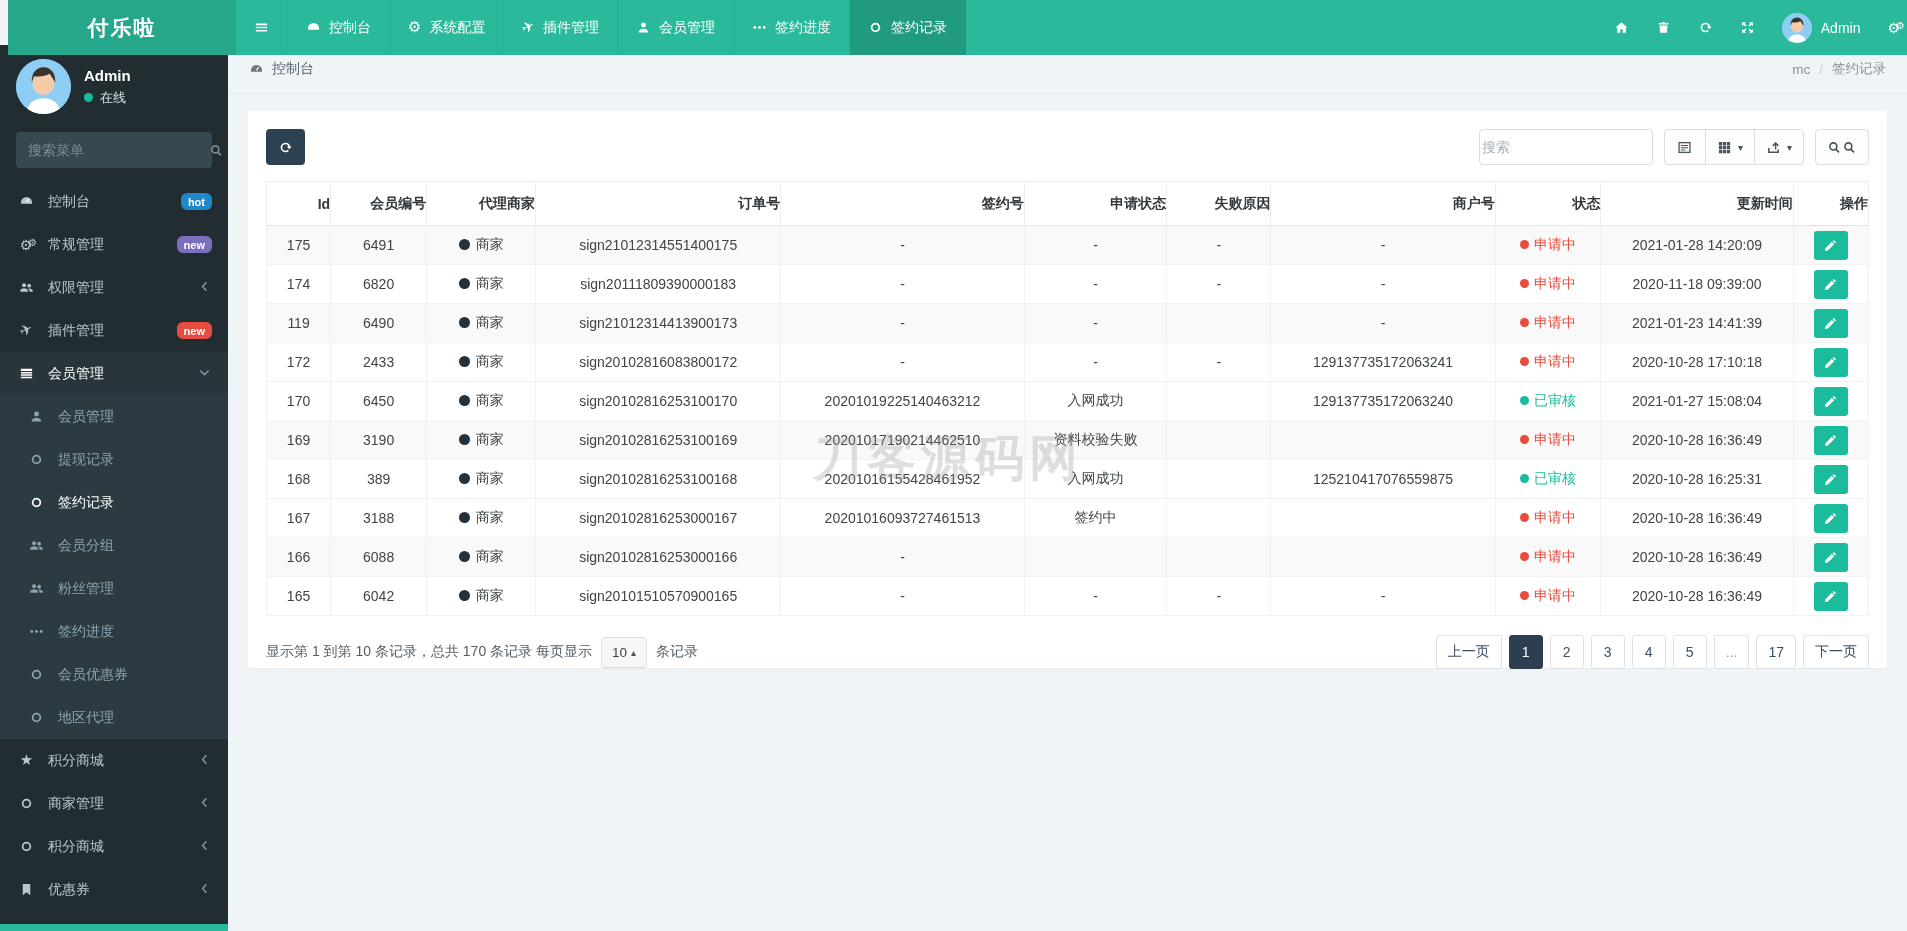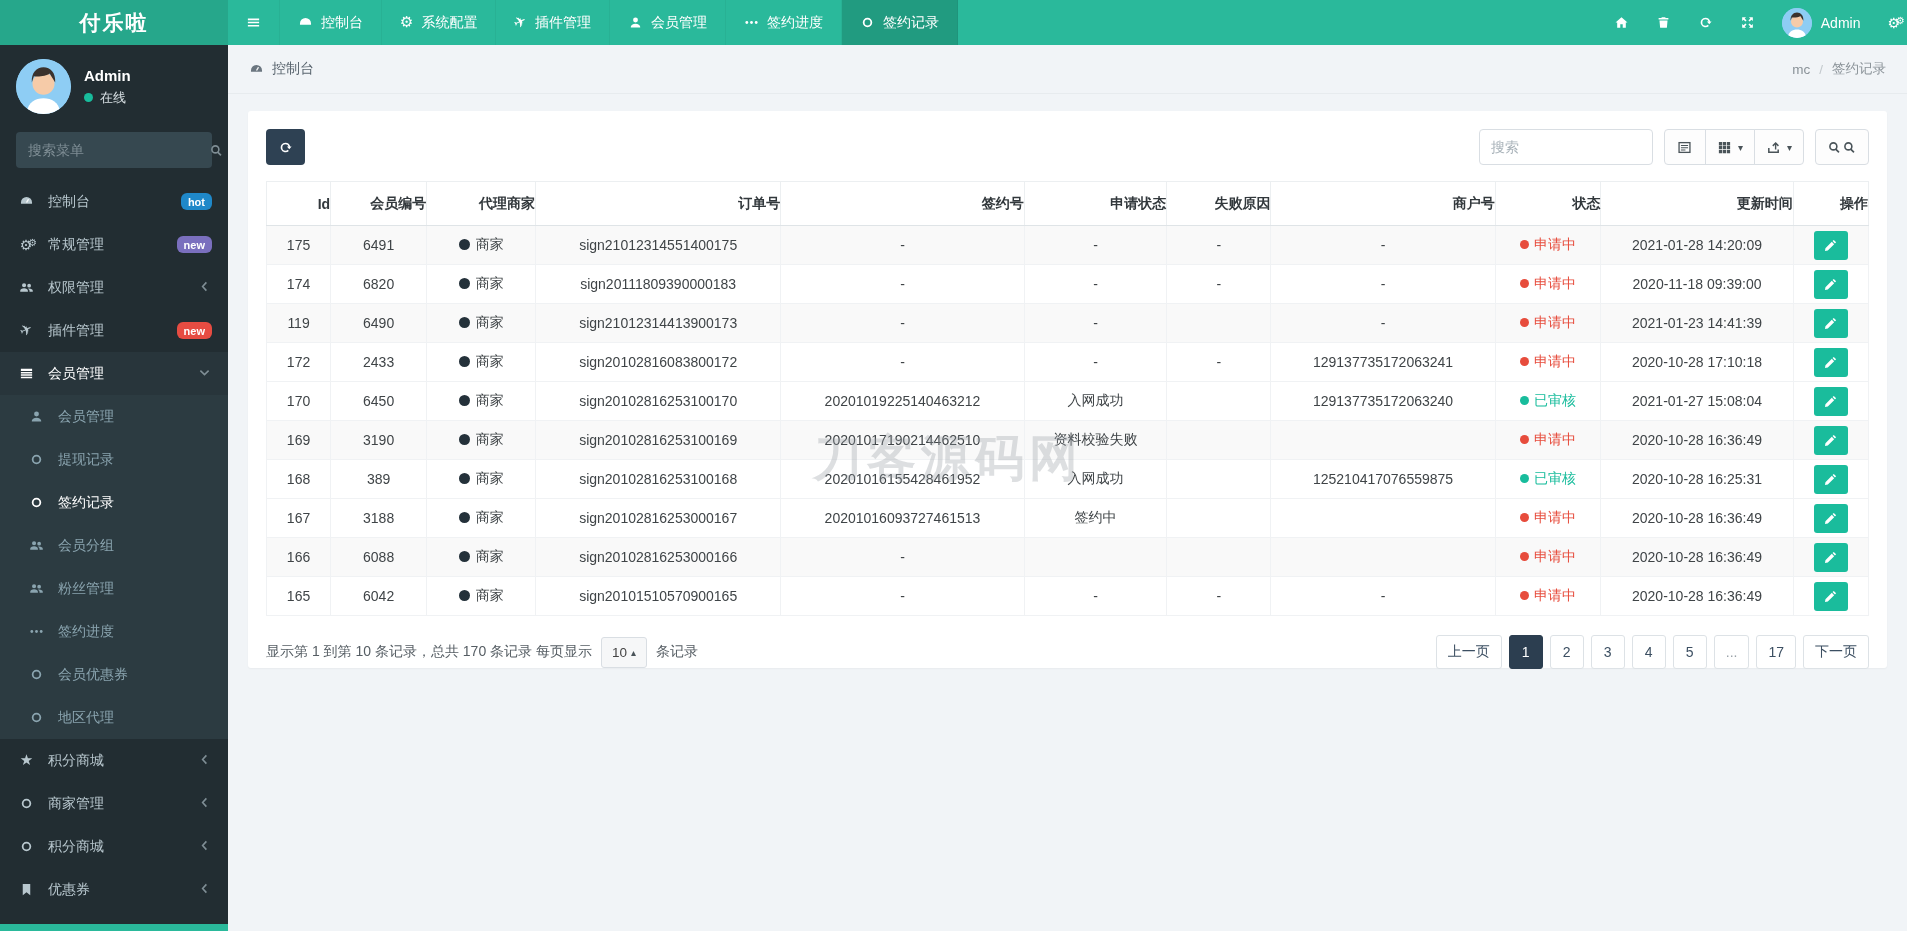--- a/index.html
+++ b/index.html
@@ -2,21 +2,21 @@
 <html><head>
 <meta charset="utf-8">
 <style>
   * { margin:0; padding:0; box-sizing:border-box; }
   html,body { width:1907px; height:931px; overflow:hidden; }
   body { font-family:"Liberation Sans","DejaVu Sans",sans-serif; background:#f1f4f7; font-size:14px; }
   .icon { display:inline-flex; align-items:center; justify-content:center; line-height:1; }
   .icon svg { display:block; }
 
   
-  .topbar { position:absolute; top:0; left:0; right:0; height:45px; background:#2ab99b; display:flex; align-items:stretch; z-index:30; }
+  .topbar { position:absolute; top:0; left:8px; right:0; height:55px; background:#2ab99b; display:flex; align-items:stretch; z-index:30; }
   .brand { width:228px; background:#26a78b; color:#fff; font-size:21px; font-weight:bold; display:flex; align-items:center; justify-content:center; letter-spacing:2px; }
   .top-nav { display:flex; align-items:stretch; }
   .nav-item { display:flex; align-items:center; gap:8px; padding:0 18px; color:#fff; font-size:14px; cursor:pointer; border-right:1px solid rgba(0,0,0,0.04); }
   .nav-item.active { background:#219b80; }
   .nav-item .icon { color:#fff; }
   .top-right { margin-left:auto; display:flex; align-items:center; gap:27px; color:#fff; padding-right:6px; }
   .top-right .icon { cursor:pointer; }
   .top-user { display:flex; align-items:center; gap:9px; font-size:14px; }
   .avatar { border-radius:50%; overflow:hidden; background:#8ecdf4; flex:none; }
 
@@ -49,21 +49,21 @@
   .breadcrumb-bar { height:49px; display:flex; align-items:center; padding:0 21px; color:#5b6670; font-size:14px; border-bottom:1px solid #e7ebee; }
   .breadcrumb-bar .icon { color:#6b7680; margin-right:8px; }
   .crumb-right { margin-left:auto; color:#8a9298; font-size:13.5px; display:flex; gap:9px; align-items:center; }
   .crumb-sep { color:#c3c9cd; }
 
   .card { margin:17px 20px; background:#fff; border-radius:3px; padding:18px; position:relative; height:557px; box-shadow:0 1px 2px rgba(0,0,0,0.04); }
 
   .toolbar { display:flex; align-items:center; margin-bottom:16px; }
   .btn-refresh { width:39px; height:36px; background:#2e4153; color:#fff; border:none; border-radius:4px; display:flex; align-items:center; justify-content:center; cursor:pointer; }
   .toolbar-right { margin-left:auto; display:flex; align-items:center; gap:11px; }
-  .search-input { width:174px; height:36px; border:1px solid #d9dee3; border-radius:4px; padding:0 11px; font-size:14px; color:#333; font-family:inherit; outline:none; }
+  .search-input { width:174px; height:36px; border:1px solid #d9dee3; border-radius:4px; padding:0 2px; font-size:14px; color:#333; font-family:inherit; outline:none; }
   .search-input::placeholder { color:#a8b2b9; }
   .btn-group { display:flex; }
   .tool-btn { height:36px; min-width:42px; padding:0 11px; background:#fdfdfd; border:1px solid #d9dee3; color:#4a5459; display:flex; align-items:center; justify-content:center; gap:6px; cursor:pointer; }
   .btn-group .tool-btn + .tool-btn { margin-left:-1px; }
   .btn-group .tool-btn:first-child { border-radius:4px 0 0 4px; }
   .btn-group .tool-btn:last-child { border-radius:0 4px 4px 0; }
   .tool-btn.single { border-radius:4px; }
   .caret { font-size:10px; color:#4a5459; }
 
   

